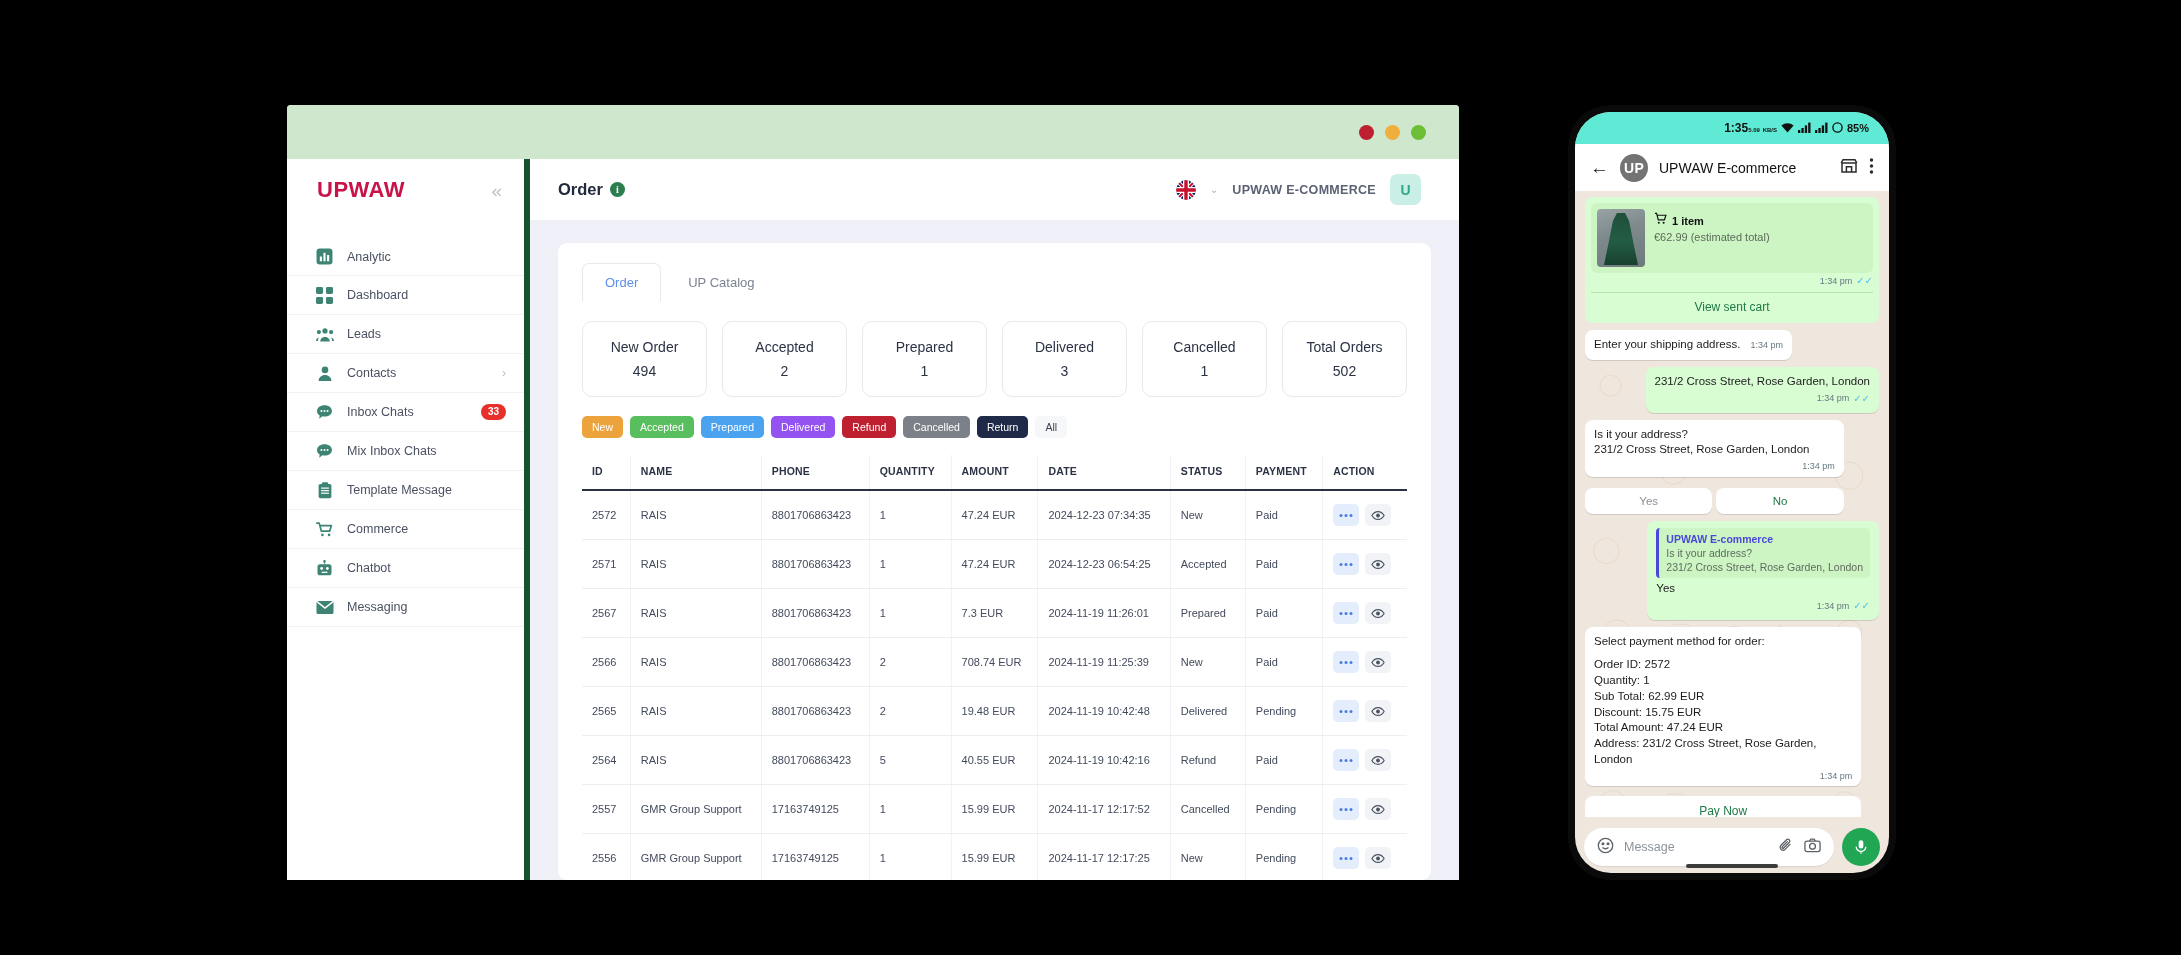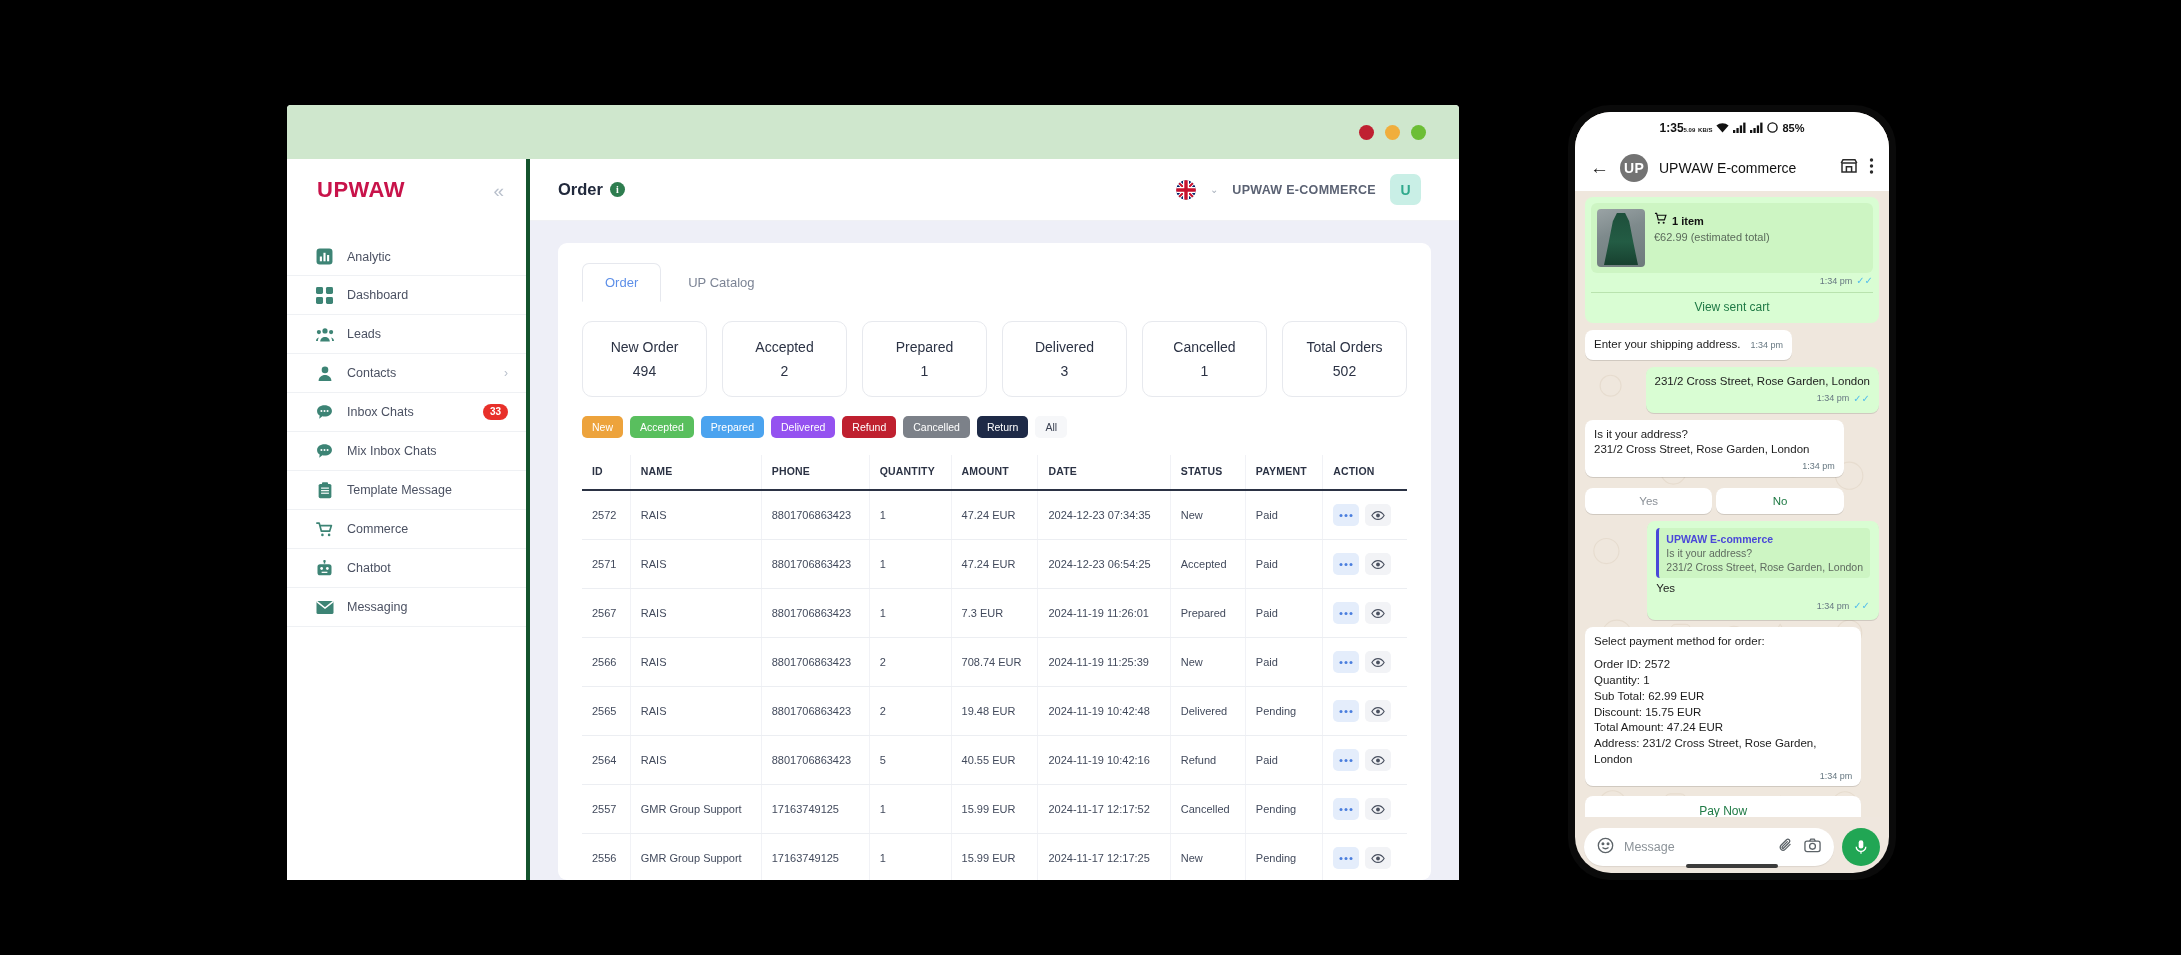--- a/index.html
+++ b/index.html
@@ -29,21 +29,21 @@
   .dot.red { background: #bf2031; }
   .dot.amber { background: #f0ae3c; }
   .dot.green { background: #6cbe35; }
 
   .win-body { display: flex; height: 721px; background:#fff; }
 
   
   .sidebar {
     width: 243px; flex: 0 0 243px;
     background: #ffffff;
-    border-right: 4px solid #14532d;
+    border-right: 6px solid #14532d;
     display: flex; flex-direction: column;
   }
   .sb-head {
     height: 62px; display: flex; align-items: center;
     justify-content: space-between; padding: 0 22px 0 30px;
   }
   .logo-text {
     font-family: "Liberation Sans", sans-serif;
     font-size: 22px; font-weight: 700; letter-spacing: .5px;
     color: #c8134a;
@@ -149,22 +149,22 @@
     background: #0a0a0a;
     border-radius: 42px;
     padding: 7px;
     box-shadow: 0 18px 50px rgba(0,0,0,.45);
   }
   .phone-screen {
     width: 100%; height: 100%; border-radius: 36px; overflow:hidden;
     background: #efe7de; display:flex; flex-direction:column; position:relative;
   }
   .ph-status {
-    height: 32px; background:#ffffff; display:flex; align-items:center;
-    justify-content:center; padding: 12px 20px; flex:0 0 32px;
+    height: 32px; background:#5eead4; display:flex; align-items:center;
+    justify-content:flex-end; padding: 12px 20px; flex:0 0 32px;
   }
   .ph-time { font-size:12px; font-weight:600; color:#111; }
   .ph-status-icons { display:flex; align-items:center; gap:4px; color:#111; font-size:10px; }
   .net-label { font-size:6px; line-height:6px; text-align:center; font-weight:700; }
   .batt-pct { font-size:11px; font-weight:600; }
 
   .ph-appbar {
     height: 47px; background:#fff; display:flex; align-items:center; gap:11px;
     padding: 0 15px; flex:0 0 47px;
   }

